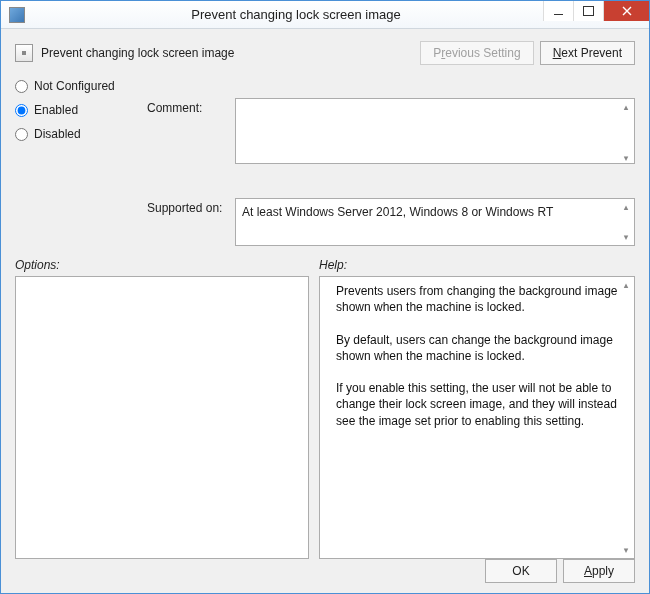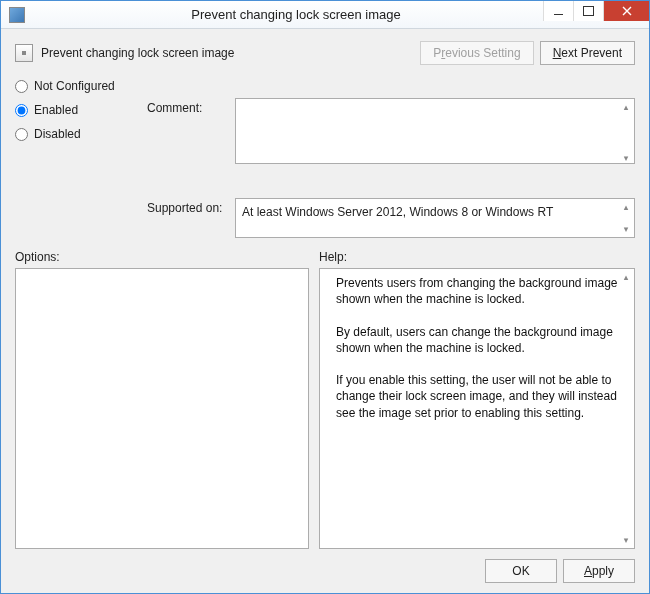--- a/index.html
+++ b/index.html
@@ -144,24 +144,24 @@
     position:absolute; right:1px; top:1px; bottom:1px;
     width:16px;
     display:flex; flex-direction:column; justify-content:space-between;
     pointer-events:none;
   }
   .sb .arrow {
     width:16px; height:16px;
     display:flex; align-items:center; justify-content:center;
     color:#888; font-size:9px;
   }
-  .readonly { background:#fff; color:#222; padding:6px 24px 6px 6px; height:40px; }
+  .readonly { background:#fff; color:#222; padding:6px 24px 6px 6px; height:48px; }
 
   .mid-labels { display:flex; margin-top:2px; margin-bottom:4px;}
-  .mid-labels .lab { color:#222; }
+  .mid-labels .lab { color:#222;font-style:italic; }
   .mid-labels .lab-options { width: 304px; }
   .panes { display:flex; gap:10px; flex:1; min-height:0;}
   .pane {
     background:#fff;
     border:1px solid #acacac;
     position:relative;
   }
   .pane.options { width: 294px; }
   .pane.help {
     flex:1;
@@ -170,21 +170,20 @@
     line-height:1.35;
     white-space:pre-wrap;
   }
   .help-outer { flex:1; position:relative; display:flex; }
   .help-outer .sb { right:-16px; }
 
   .footer {
     display:flex;
     justify-content:flex-end;
     gap:6px;
-    padding-top:10px;
   }
   .footer .btn { width:72px; }
 </style>
 </head>
 <body>
 
 <div class="window">
 
   <div class="titlebar">
     <div class="app-icon"></div>

